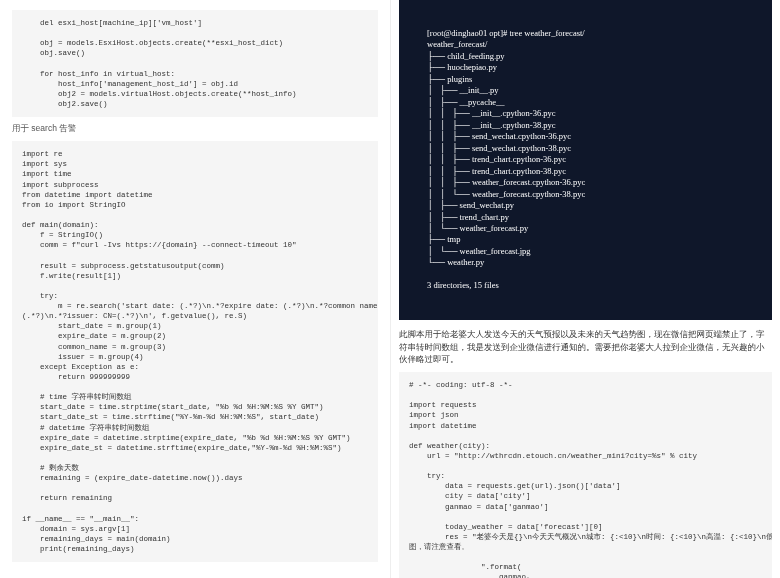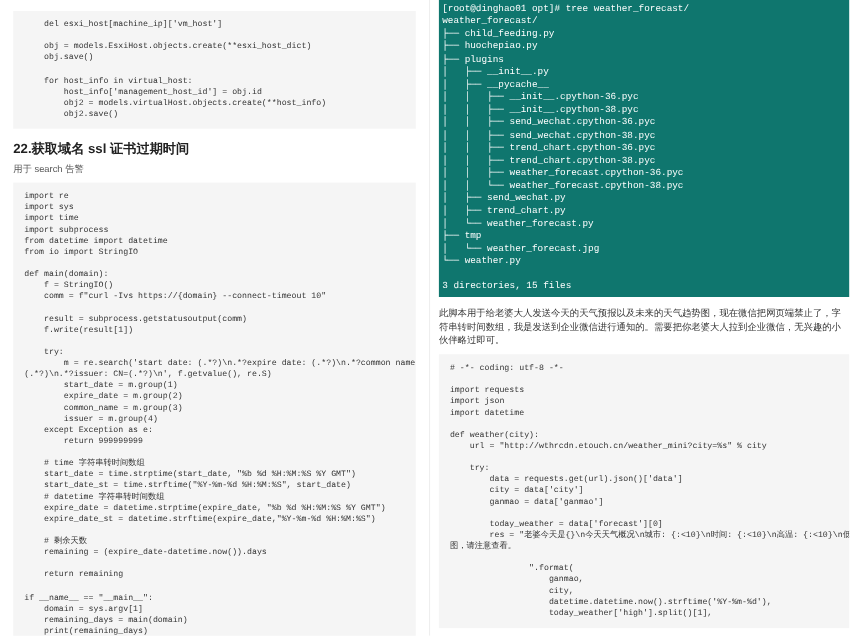--- a/index.html
+++ b/index.html
@@ -1,38 +1,37 @@
 <!DOCTYPE html>
 <html><head>
   <meta charset="utf-8">
   <style>
     * { margin: 0; padding: 0; box-sizing: border-box; }
     body { font-family: -apple-system, BlinkMacSystemFont, "Segoe UI", Arial, sans-serif; background: #fff; width: 780px; height: 578px; overflow: hidden; display: flex; }
     .left-column { width: 50%; padding: 4px 12px; overflow: hidden; }
     .right-column { width: 50%; padding: 0 8px; overflow: hidden; border-left: 1px solid #eee; }
     .code-block { background: #f5f5f5; padding: 8px 10px; font-family: "Courier New", Consolas, monospace; font-size: 7.5px; line-height: 1.35; color: #333; white-space: pre; margin: 6px 0; overflow: hidden; }
-    .terminal-block { background: #0f766e; color: #fff; padding: 3px; font-family: Liberation Mono, monospace; font-size: 8.5px; line-height: 1.35; white-space: pre; margin-bottom: 8px; overflow: hidden; }
+    .terminal-block { background: #0f172a; color: #fff; padding: 28px; font-family: Liberation Serif, serif; font-size: 8.5px; line-height: 1.35; white-space: pre; margin-bottom: 8px; overflow: hidden; }
     h2 { font-size: 12px; font-weight: bold; margin: 10px 0 4px 0; color: #222; }
     .note { font-size: 8.5px; color: #555; margin: 4px 0 6px 0; }
     .desc-text { font-size: 8.5px; color: #333; line-height: 1.5; margin: 6px 0; }
   </style>
 </head>
 <body>
 
 <div class="left-column">
   <div class="code-block">    del esxi_host[machine_ip]['vm_host']
 
     obj = models.EsxiHost.objects.create(**esxi_host_dict)
     obj.save()
 
     for host_info in virtual_host:
         host_info['management_host_id'] = obj.id
         obj2 = models.virtualHost.objects.create(**host_info)
         obj2.save()</div>
-  <h2>22.获取域名 ssl 证书过期时间</h2>
   <div class="note">用于 search 告警</div>
   <div class="code-block">import re
 import sys
 import time
 import subprocess
 from datetime import datetime
 from io import StringIO
 
 def main(domain):
     f = StringIO()

